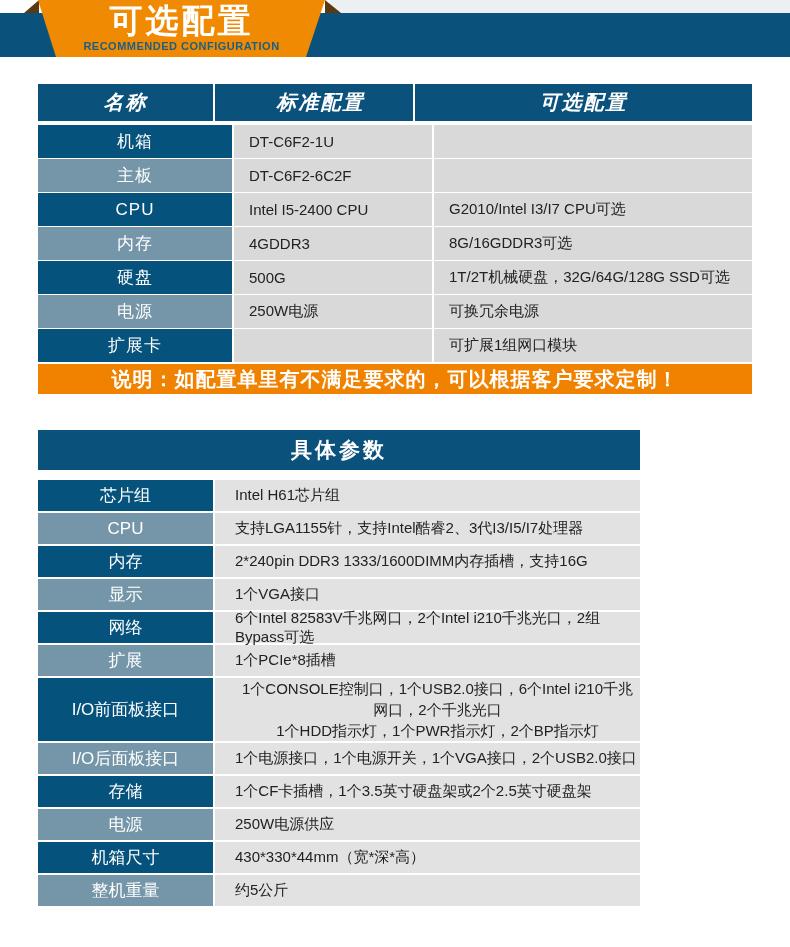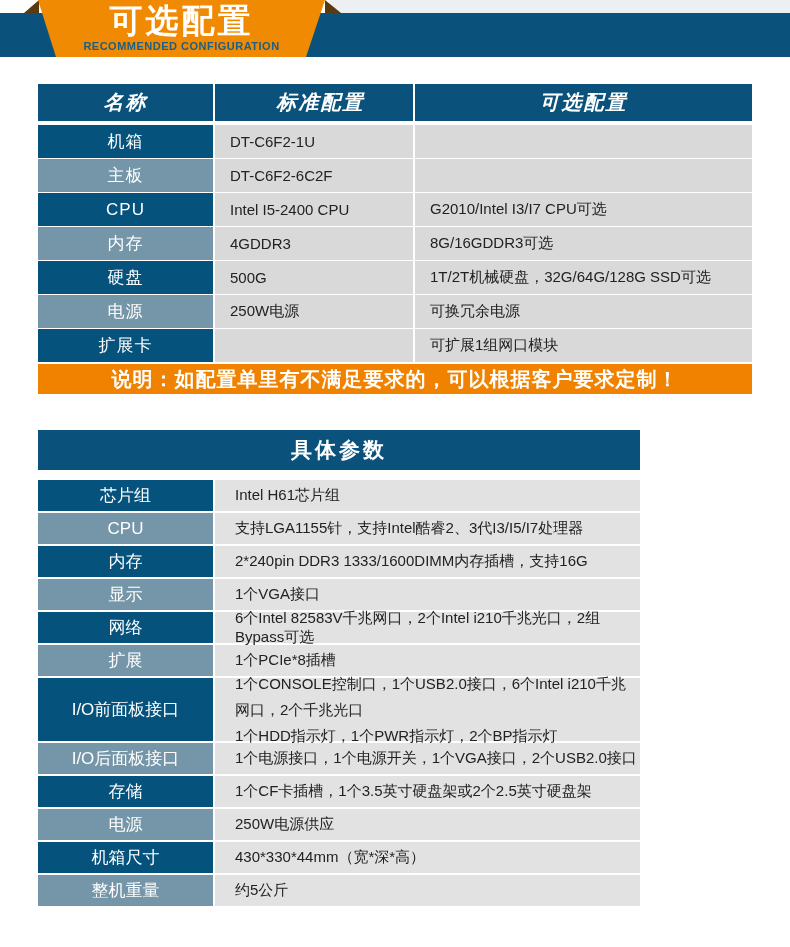--- a/index.html
+++ b/index.html
@@ -42,21 +42,21 @@
   .t1-header .hcell {
     background:#0a527c; color:#fff; font-weight:bold; font-size:20px;
     display:flex; align-items:center; justify-content:center; letter-spacing:2px;font-style:italic;
   }
   .hc1 { width:175px; margin-right:2px; }
   .hc2 { width:198px; margin-right:2px;padding-left:13px; }
   .hc3 { flex:1; }
 
   .t1-row { display:flex; height:33px; margin-bottom:1px; }
   .t1-label {
-    width:175px; margin-right:2px; color:#fff; font-size:17px;
+    width:194px; margin-right:2px; color:#fff; font-size:17px;
     display:flex; align-items:center; justify-content:center; letter-spacing:1px;
   }
   .t1-std { width:198px; margin-right:2px; }
   .t1-opt { flex:1; }
   .t1-std, .t1-opt {
     background-color:#d9d9d9;
     background-image:repeating-linear-gradient(-3.5deg, transparent 0 150px, rgba(255,255,255,.95) 150px 152px);
     display:flex; align-items:center; padding-left:15px;
     font-size:15px; color:#222;
   }
@@ -78,21 +78,21 @@
   .t2-row.tall { height:63px; }
   .t2-label {
     width:175px; margin-right:2px; color:#fff; font-size:17px;
     display:flex; align-items:center; justify-content:center; text-align:center;
   }
   .t2-value {
     flex:1; background:#e2e2e2; color:#222; font-size:15px;
     display:flex; flex-direction:column; justify-content:center;
     padding-left:20px;
   }
-  .t2-value .line { line-height:26px; }
+  .t2-value .line { line-height:21px;text-align:center; }
 </style>
 </head>
 <body>
 
 <div class="page">
 
   <header class="banner">
     <div class="banner-strip"></div>
     <div class="banner-bar"></div>
     <div class="fold fold-left"></div>

